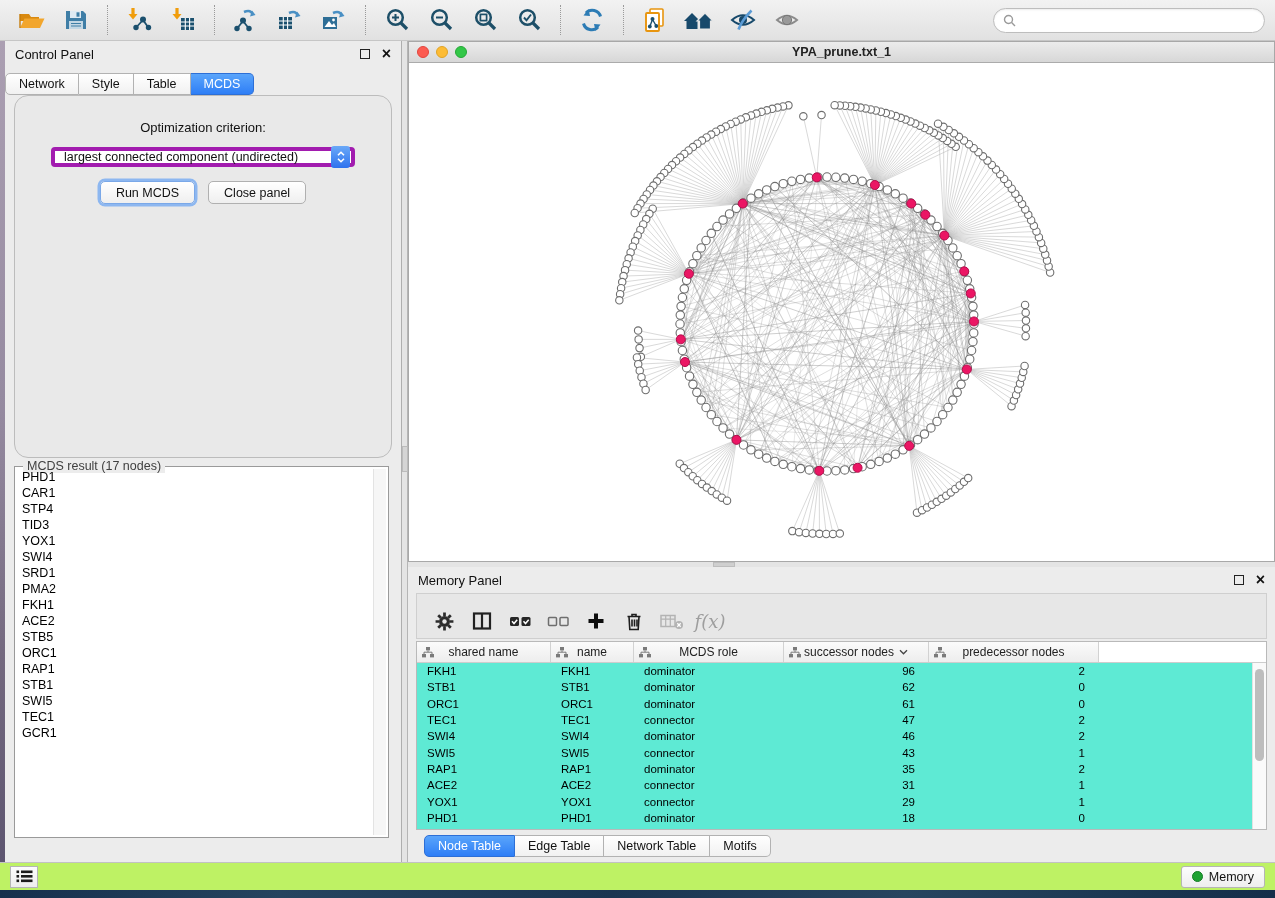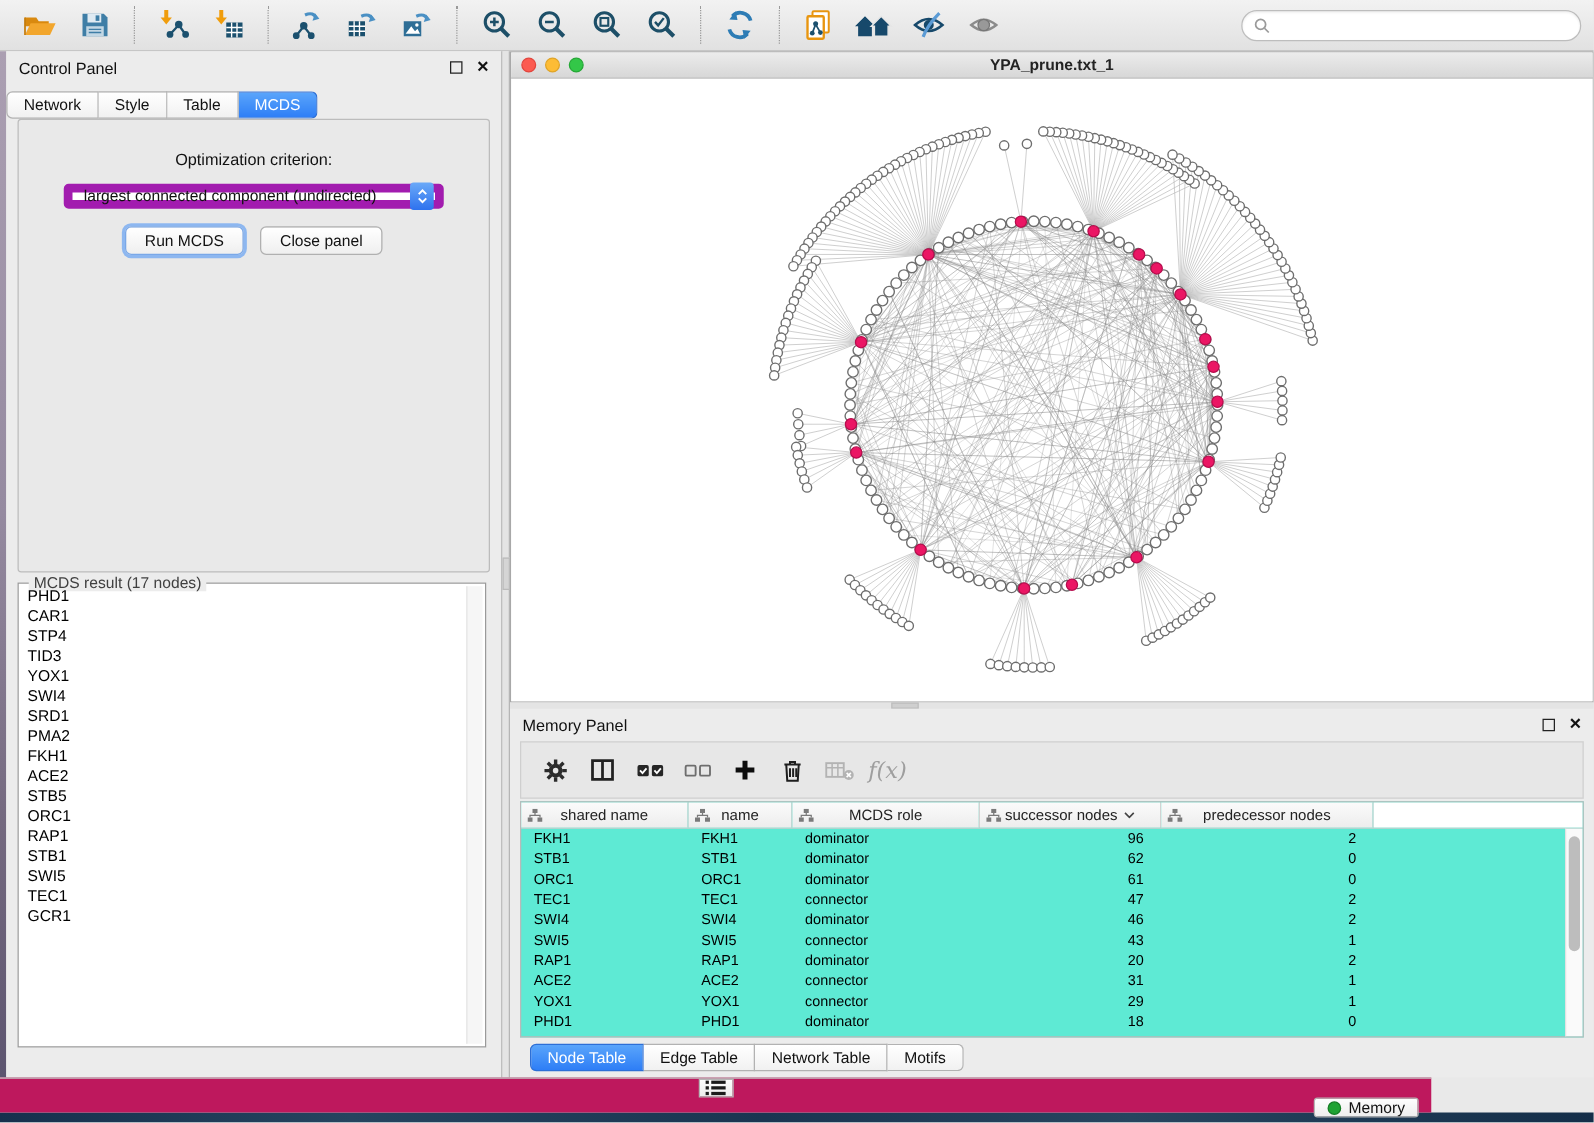--- a/index.html
+++ b/index.html
@@ -35,24 +35,24 @@
 
   .seg { display:inline-flex; }
   .seg button { height:22px; padding:0 13px; font-size:12.5px; color:#111; cursor:default;
     background:linear-gradient(#ffffff,#f1f1f1); border:1px solid #b2b2b2; border-left:none; }
   .seg button:first-child { border-left:1px solid #b2b2b2; border-radius:5px 0 0 5px; }
   .seg button:last-child { border-radius:0 5px 5px 0; }
   .seg button.selected { background:linear-gradient(#5aa5fb,#2e7ef6); color:#fff; border-color:#2d6fd6; }
   .cp-tabs { position:absolute; left:0; right:0; top:32px; text-align:center; }
 
   .cp-content { position:absolute; left:9px; right:9px; top:54px; height:363px;
-    background:#e9e9e9; border:1px solid #bcbcbc; border-radius:3px; }
+    background:#e9e9e9; border:1px solid #bcbcbc; border-radius:14px; }
   .opt-label { text-align:center; margin-top:24px; font-size:13px; color:#111; }
   .combo { position:absolute; left:36px; right:36px; top:51px; height:20px; background:#fff;
-    border:7px solid #a21caf; border-radius:4px; display:flex; align-items:center; }
+    border:4px solid #a21caf; border-radius:4px; display:flex; align-items:center; }
   .combo-text { flex:1; font-size:12.5px; padding-left:9px; color:#111; white-space:nowrap; }
   .combo-spin { width:19px; height:22px; margin:0 1px; border-radius:3px;
     background:linear-gradient(#6aa9f8,#2e72ee); display:flex; align-items:center; justify-content:center; }
   .btn-row { position:absolute; top:85px; left:0; right:0; display:flex; justify-content:center; gap:13px; }
   .pbtn { height:23px; padding:0 15px; font-size:12.5px; color:#111; background:linear-gradient(#fff,#efefef);
     border:1px solid #b0b0b0; border-radius:5px; cursor:default; }
   .pbtn.focused { box-shadow:0 0 0 2.5px rgba(92,156,245,.65); border-color:#7aa8e8; }
 
   .mcds-box { position:absolute; left:9px; right:12px; top:425px; height:372px;
     border:1px solid #9a9a9a; background:#fff; }
@@ -76,21 +76,21 @@
   .tl { width:12px; height:12px; border-radius:50%; margin-right:7px; }
   .tl.red { background:#fc5b51; border:1px solid #e2453d; }
   .tl.yellow { background:#fdbc35; border:1px solid #e0a426; }
   .tl.green { background:#33c748; border:1px solid #25a836; }
   .net-title-text { position:absolute; left:0; right:0; text-align:center; font-size:12.5px; font-weight:700; color:#222; }
   .net-canvas { position:relative; width:865px; height:498px; background:#fff; overflow:hidden; }
 
   
   .table-panel { position:absolute; left:408px; top:567px; width:867px; height:295px; background:#ececec; }
   .tp-toolbar { position:absolute; left:8px; right:8px; top:26px; height:46px; background:#e7e7e7;
-    border:1px solid #cfcfcf; display:flex; align-items:center; padding:0 12px; }
+    border:1px solid #cfcfcf; display:flex; align-items:flex-end; padding:0 12px; }
   .tpbtn { width:30px; height:34px; border:none; background:transparent; display:flex; align-items:center; justify-content:center; margin-right:8px; }
   .fx { font-family:"DejaVu Serif", serif; font-style:italic; font-size:18px; color:#9e9e9e; }
 
   .tbl { position:absolute; left:8px; right:8px; top:74px; height:189px; background:#5eead4; border:1px solid #b9b9b9; }
   .thead { display:flex; height:21px; border-bottom:1px solid #cdcdcd; font-size:12px; color:#222; }
   .th { position:relative; display:flex; align-items:center; justify-content:center; gap:5px;
     background:linear-gradient(#fbfbfb,#ededed); border-right:1px solid #d2d2d2; }
   .th .hier { position:absolute; left:5px; top:5px; }
   .th.filler { flex:1; background:#fff; border-right:none; }
   .c0{width:134px}.c1{width:83px}.c2{width:150px}.c3{width:145px}.c4{width:170px}
@@ -98,22 +98,22 @@
   .tr { display:flex; height:16.3px; align-items:center; font-size:11.5px; color:#000; }
   .td { overflow:hidden; white-space:nowrap; }
   .td.c0,.td.c1,.td.c2 { padding-left:10px; }
   .td.c3,.td.c4 { text-align:right; padding-right:14px; }
   .tbl-scroll { position:absolute; top:21px; right:0; bottom:0; width:14px; background:#fafafa; border-left:1px solid #e2e2e2; }
   .tbl-thumb { position:absolute; top:6px; left:2px; width:9px; height:92px; border-radius:5px; background:#bdbdbd; }
 
   .bottom-tabs { position:absolute; left:16px; right:0; top:268px; text-align:center; }
 
   
-  .status { position:absolute; left:0; bottom:8px; width:1145px; height:28px; background:#be185d;
-    border-top:1px solid #c2c2c2; display:flex; align-items:center; padding:0 10px;flex-direction:column; }
+  .status { position:absolute; left:0; bottom:8px; width:1275px; height:28px; background:#bef264;
+    border-top:1px solid #c2c2c2; display:flex; align-items:center; padding:0 10px; }
   .list-btn { width:28px; height:22px; background:linear-gradient(#fdfdfd,#ededed); border:1px solid #b5b5b5;
     display:flex; align-items:center; justify-content:center; }
   .mem-btn { margin-left:auto; height:22px; padding:0 10px; background:linear-gradient(#fdfdfd,#eee);
     border:1px solid #b5b5b5; border-radius:3px; display:flex; align-items:center; gap:6px; font-size:12.5px; color:#111; }
   .mem-dot { width:11px; height:11px; border-radius:50%; background:#1fa233; border:1px solid #157d25; }
 </style>
 </head>
 <body>
 
 <div class="app">
@@ -1281,21 +1281,21 @@
             <div class="td c0">SWI5</div>
             <div class="td c1">SWI5</div>
             <div class="td c2">connector</div>
             <div class="td c3">43</div>
             <div class="td c4">1</div>
           </div>
           <div class="tr">
             <div class="td c0">RAP1</div>
             <div class="td c1">RAP1</div>
             <div class="td c2">dominator</div>
-            <div class="td c3">20</div>
+            <div class="td c3">35</div>
             <div class="td c4">2</div>
           </div>
           <div class="tr">
             <div class="td c0">ACE2</div>
             <div class="td c1">ACE2</div>
             <div class="td c2">connector</div>
             <div class="td c3">31</div>
             <div class="td c4">1</div>
           </div>
           <div class="tr">

